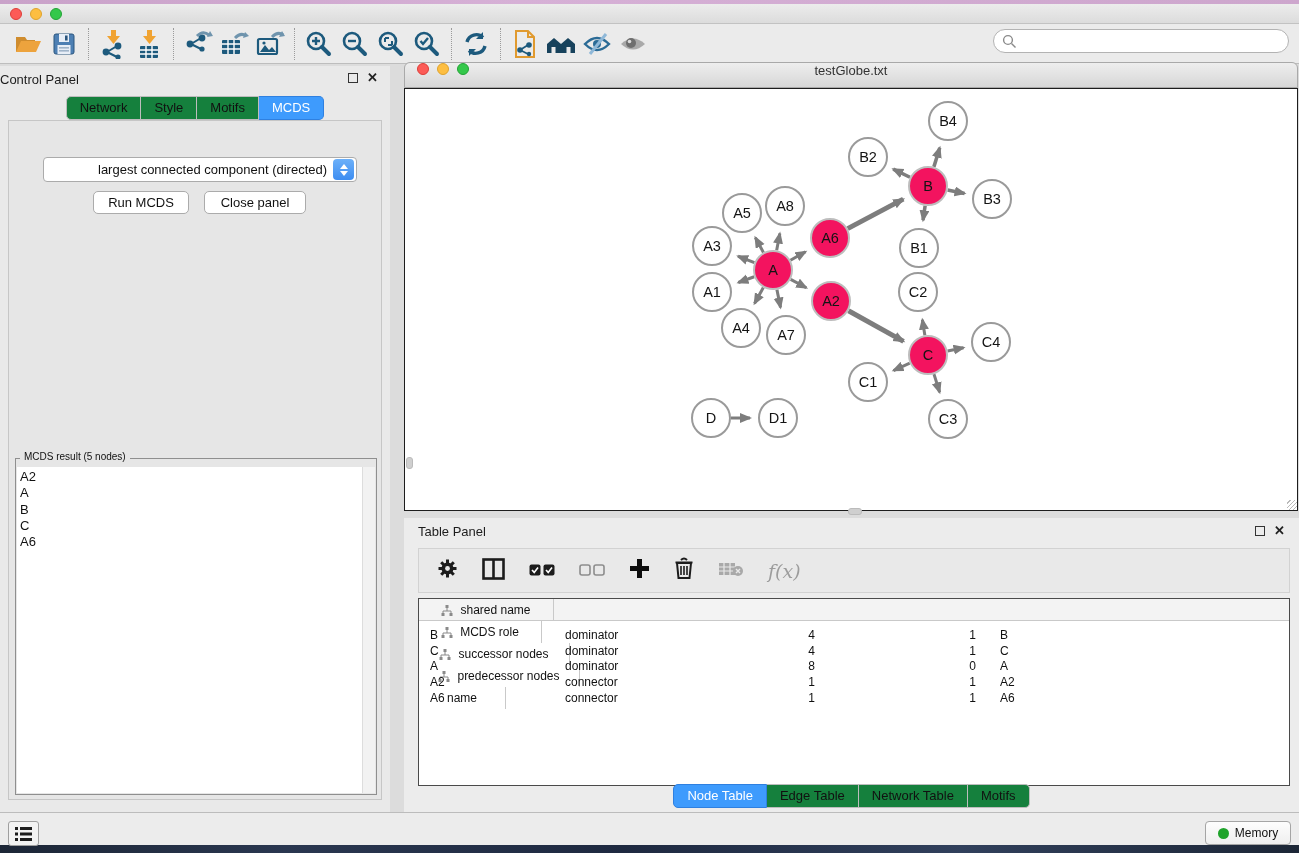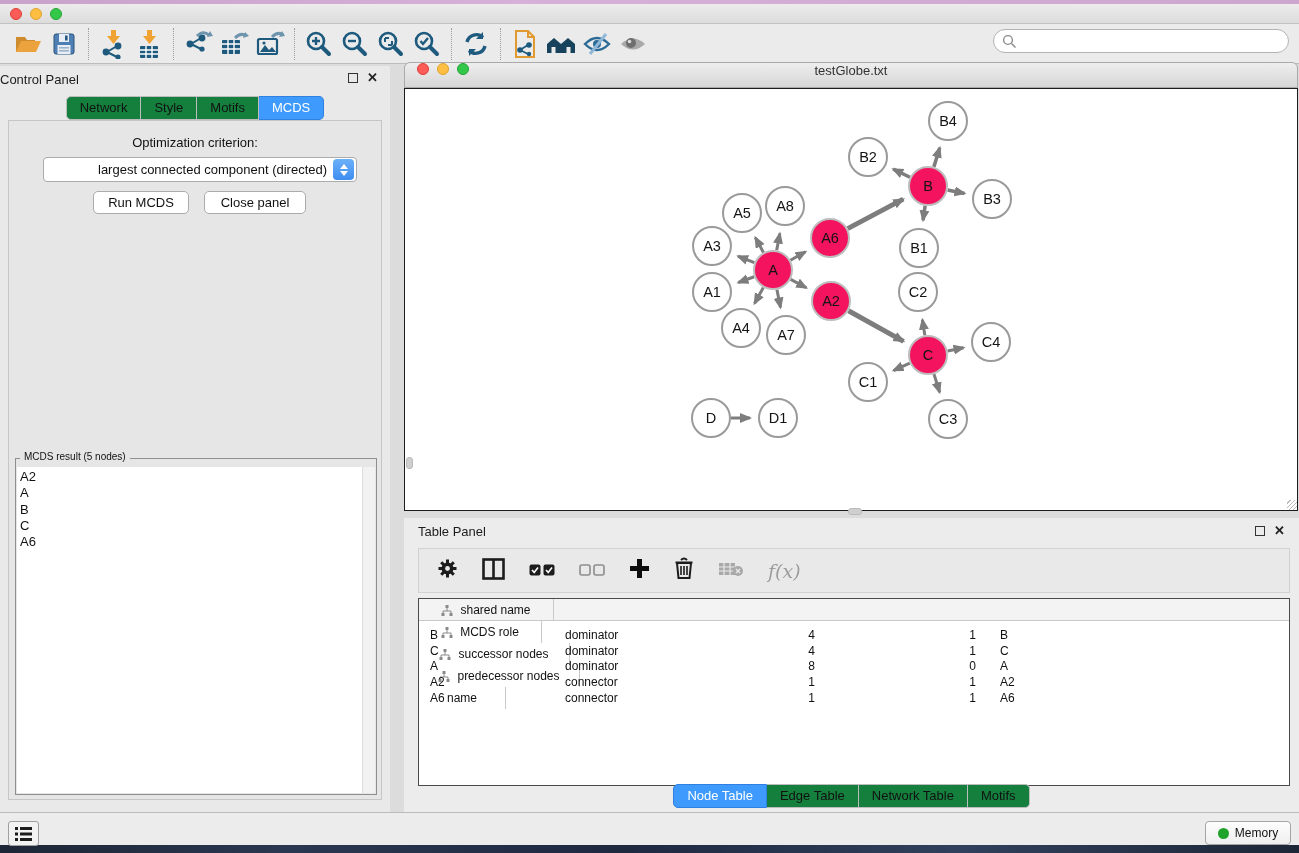--- a/index.html
+++ b/index.html
@@ -284,21 +284,20 @@
     <span class="float-sq"></span>
     <span class="close-x">✕</span>
   </div>
   <div id="cp-tabs">
       <div class="seg-tab">Network</div>
       <div class="seg-tab">Style</div>
       <div class="seg-tab">Motifs</div>
       <div class="seg-tab sel">MCDS</div>
     </div>
   <div id="cp-body">
-    <div id="opt-label">Optimization criterion:</div>
     <div id="criterion">
       <span class="val">largest connected component (directed)</span>
       <span class="stepper">
         <span class="chev up"></span>
           <span class="chev down"></span>
       </span>
     </div>
     <div id="run-btn" class="cp-btn">Run MCDS</div>
     <div id="closep-btn" class="cp-btn">Close panel</div>
     <div id="mcds-box">

